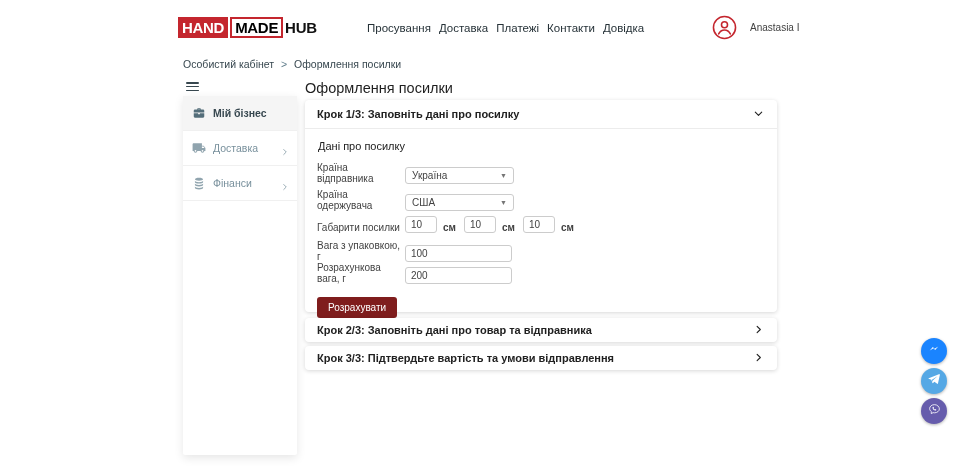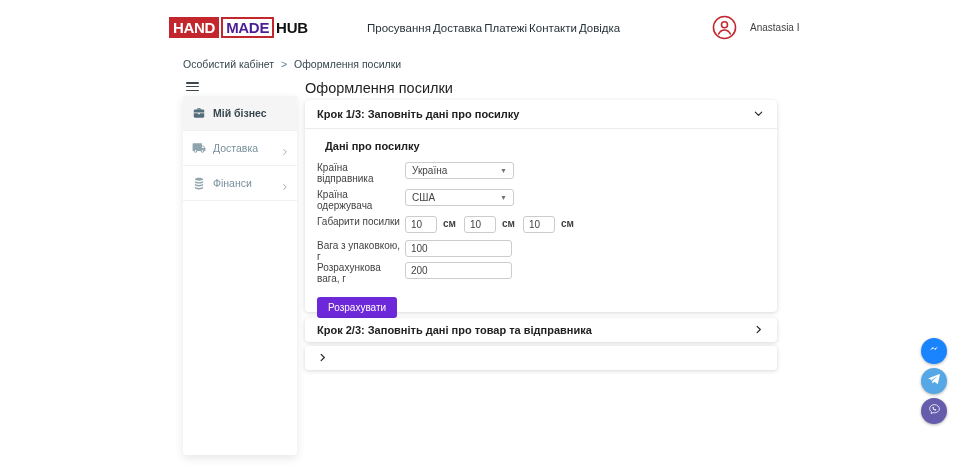--- a/index.html
+++ b/index.html
@@ -1,26 +1,26 @@
 <!DOCTYPE html>
 <html><head>
 <meta charset="utf-8">
 <style>
   html,body{margin:0;padding:0;background:#fff;}
   .page{position:relative;width:960px;height:475px;background:#fff;overflow:hidden;
         font-family:"Liberation Sans",sans-serif;color:#212121;}
 
   
   .header{position:absolute;top:0;left:0;width:960px;height:55px;background:#fff;}
-  .logo{position:absolute;left:169px;top:17px;display:flex;align-items:center;
+  .logo{position:absolute;left:178px;top:17px;display:flex;align-items:center;
         font-weight:700;font-size:15px;letter-spacing:-0.3px;line-height:1;}
   .logo .hand{background:#c4262e;color:#fff;padding:3px 4px;}
-  .logo .made{color:#4c1d95;border:2px solid #c4262e;padding:1px 3px;margin-left:2px;}
+  .logo .made{color:#000000;border:2px solid #c4262e;padding:1px 3px;margin-left:2px;}
   .logo .hub{color:#111;margin-left:2px;}
-  .main-nav{position:absolute;left:367px;top:0;height:55px;display:flex;align-items:center;gap:2px;}
+  .main-nav{position:absolute;left:367px;top:0;height:55px;display:flex;align-items:center;gap:8px;}
   .main-nav a{font-size:11.5px;font-weight:500;color:#263238;text-decoration:none;cursor:pointer;}
   .user{position:absolute;left:712px;top:15px;display:flex;align-items:center;gap:13px;cursor:pointer;}
   .avatar{width:25px;height:25px;}
   .user-name{font-size:10px;color:#424242;}
 
   
   .breadcrumb{position:absolute;left:183px;top:58px;font-size:10.5px;color:#37474f;}
   .breadcrumb .sep{margin:0 4px;color:#607d8b;}
   .breadcrumb .crumb{cursor:pointer;}
 
@@ -44,33 +44,33 @@
         box-shadow:0 1px 4px rgba(0,0,0,0.16);}
   .card1{top:100px;height:212px;}
   .card2{top:318px;height:24px;}
   .card3{top:346px;height:24px;}
   .step-header{height:28px;display:flex;align-items:center;justify-content:space-between;
                padding:0 13px 0 12px;cursor:pointer;text-align:center;}
   .card2 .step-header,.card3 .step-header{height:24px;}
   .step-label{font-size:11px;font-weight:700;color:#212121;}
   .card1 .step-header{border-bottom:1px solid #ececec;}
   .step-body{padding:9px 12px 0 12px;}
-  .section-title{font-size:11px;font-weight:700;margin:2px 0 10px 8px;color:#212121;}
-  .f-row{display:flex;align-items:flex-start;margin-bottom:5px;}
+  .section-title{font-size:11px;font-weight:400;margin:2px 0 10px 1px;color:#212121;}
+  .f-row{display:flex;align-items:flex-end;margin-bottom:5px;}
   .f-label{width:88px;flex-shrink:0;font-size:10px;color:#424242;}
   .select{width:95px;height:15px;border:1px solid #ccc;border-radius:3px;background:#fff;
           display:flex;align-items:center;justify-content:space-between;padding:0 6px;
           font-size:10px;color:#424242;cursor:pointer;}
   .select .arrow{font-size:7px;color:#757575;}
   input.txt{height:15px;border:1px solid #ccc;border-radius:3px;font-size:10px;color:#424242;
             padding:0 5px;font-family:"Liberation Sans",sans-serif;outline:none;}
   .dim{width:20px;}
   .wide{width:95px;}
   .unit{font-size:10px;font-weight:700;color:#424242;margin:2px 8px 0 6px;}
-  .calc-btn{margin-top:8px;background:#6d28d9;color:#fff;border:none;border-radius:3px;
+  .calc-btn{margin-top:8px;background:#7f1d1d;color:#fff;border:none;border-radius:3px;
             font-size:10px;font-weight:500;padding:5px 11px;cursor:pointer;
             font-family:"Liberation Sans",sans-serif;}
 
   
   .social{position:absolute;left:921px;top:338px;display:flex;flex-direction:column;gap:4px;}
   .soc-btn{width:26px;height:26px;border-radius:50%;display:flex;align-items:center;
            justify-content:center;cursor:pointer;box-shadow:0 1px 3px rgba(0,0,0,0.30);}
   .soc-messenger{background:#1a84ff;}
   .soc-telegram{background:#55a8e5;}
   .soc-viber{background:#665cac;}
@@ -214,20 +214,21 @@
       <span>
         <svg viewBox="0 0 24 24" width="11" height="11" fill="none" stroke="#212121" stroke-width="2.4" stroke-linecap="round" stroke-linejoin="round">
             <polyline points="9 5 16 12 9 19"></polyline>
           </svg>
       </span>
     </div>
   </div>
 
   <div class="card card3">
     <div class="step-header">
+      <span class="step-label">Крок 3/3: Підтвердьте вартість та умови відправлення</span>
       <span>
         <svg viewBox="0 0 24 24" width="11" height="11" fill="none" stroke="#212121" stroke-width="2.4" stroke-linecap="round" stroke-linejoin="round">
             <polyline points="9 5 16 12 9 19"></polyline>
           </svg>
       </span>
     </div>
   </div>
 
   <div class="social">
     <div class="soc-btn soc-messenger">

